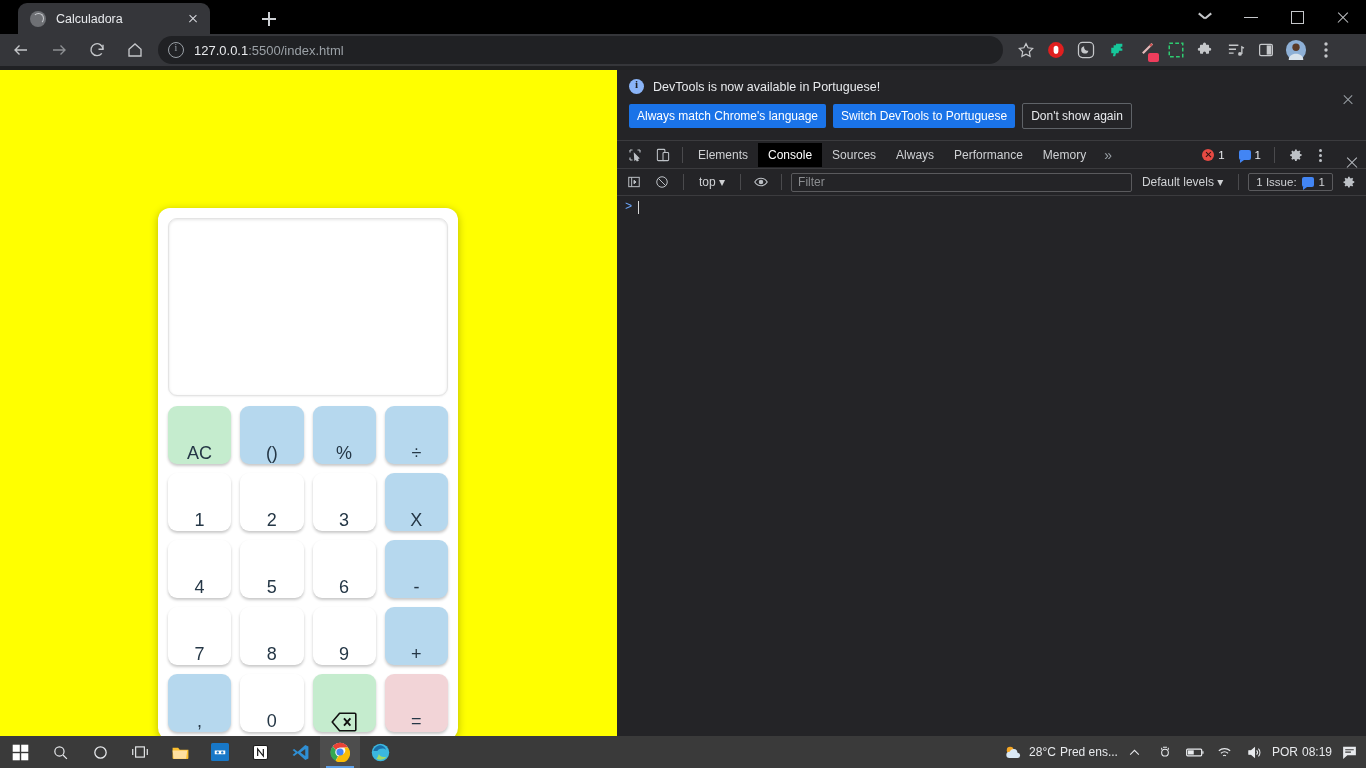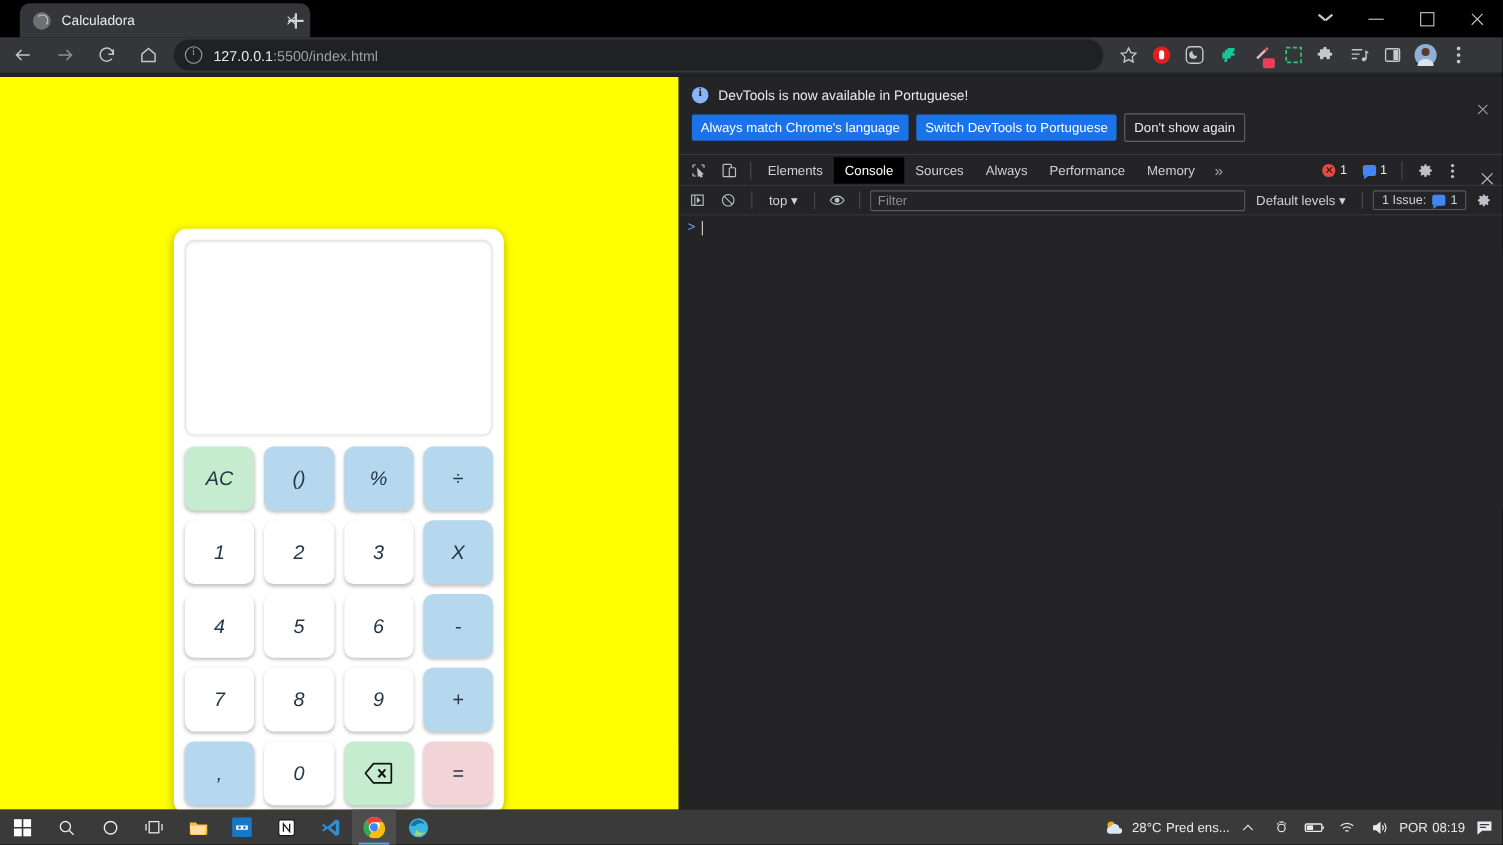--- a/index.html
+++ b/index.html
@@ -9,21 +9,21 @@
     background: #000;
   }
   #app { position: relative; width: 1366px; height: 768px; }
 
   
   .browser { position: absolute; left: 0; top: 0; width: 1366px; height: 736px; background: #202124; }
 
   
   .tabstrip { position: relative; height: 34px; background: #000000; }
   .tab {
-    position: absolute; left: 18px; top: 3px; width: 264px; height: 31px;
+    position: absolute; left: 18px; top: 3px; width: 192px; height: 31px;
     background: #35363a; border-radius: 9px 9px 0 0;
     display: flex; align-items: center; padding: 0 8px 0 12px;
   }
   .tab-favicon { width: 16px; height: 16px; border-radius: 50%;
     background: #6e7074; position: relative; flex: 0 0 auto; }
   .tab-favicon::before {
     content: ""; position: absolute; inset: 2.5px; border-radius: 50%;
     border: 1.4px solid #c9cbcf; border-left-color: transparent; border-bottom-color: transparent;
   }
   .tab-title {
@@ -91,23 +91,23 @@
   }
   .display {
     width: 100%; height: 178px; background: #fff; border: 1px solid #e4e4e4;
     border-radius: 9px; box-shadow: inset 0 1px 3px rgba(0,0,0,0.10), 0 1px 2px rgba(0,0,0,0.06);
     margin-bottom: 10px; padding: 10px; text-align: right;
     font-size: 30px; color: #2c3e50; overflow: hidden; word-break: break-all;
   }
   .keys { display: grid; grid-template-columns: repeat(4, 1fr); gap: 9px; }
   .key {
     height: 58px; border-radius: 9px; border: none;
-    display: flex; align-items: center; justify-content: center;
+    display: flex; align-items: flex-end; justify-content: center;
     font-size: 18px; color: #253746; font-family: "Liberation Sans", sans-serif;
-    box-shadow: 0 2px 3px rgba(0,0,0,0.22); cursor: pointer; font-style: italic;
+    box-shadow: 0 2px 3px rgba(0,0,0,0.22); cursor: pointer;
   }
   .k-num { background: #ffffff; }
   .k-op  { background: #b6d8ee; }
   .k-fn  { background: #c5ecce; }
   .k-eq  { background: #f2d4d7; }
   .bk-icon { display: block; }
 
   
   .dt-banner { position: relative; background: #242427; padding: 9px 12px 11px 12px; border-bottom: 1px solid #3b3b3e; }
   .dt-banner-row1 { display: flex; align-items: center; gap: 9px; }

